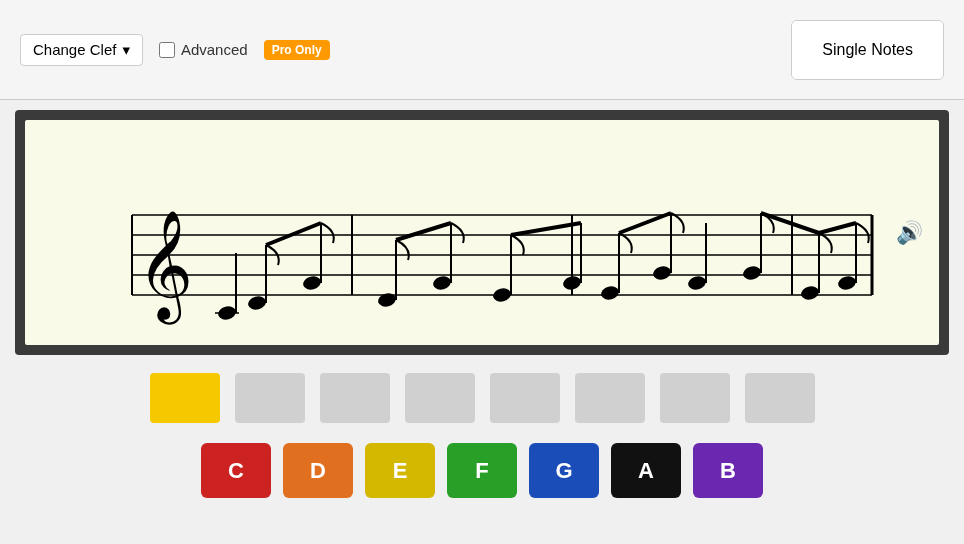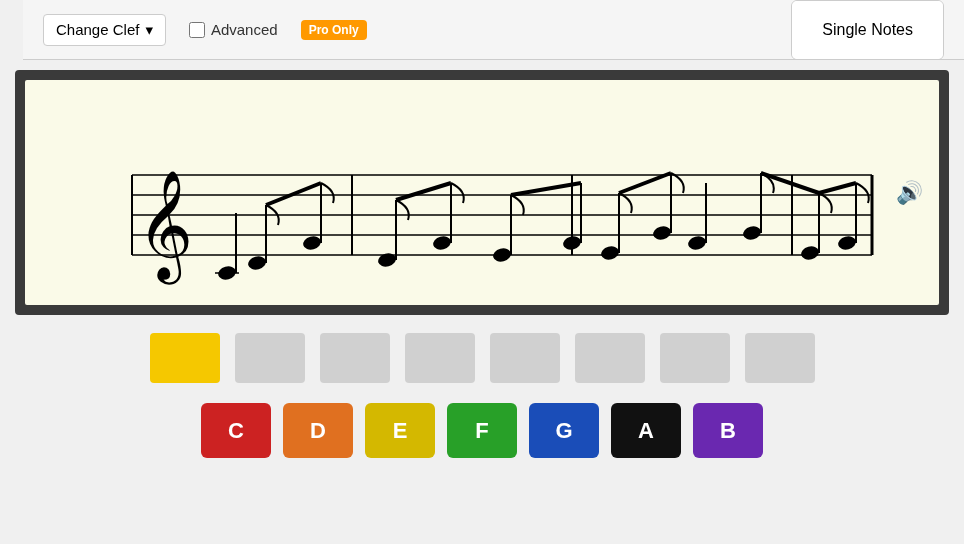--- a/index.html
+++ b/index.html
@@ -11,23 +11,22 @@
       overflow: hidden;
     }
 
     
     .toolbar {
       display: flex;
       align-items: center;
       background: #f5f5f5;
       border-bottom: 1px solid #ccc;
       padding: 12px 20px;
-      gap: 23px;
-      height: 60px;
-      margin-left: 23px;
+      gap: 16px;
+      height: 100px;
     }
 
     .change-clef-btn {
       display: flex;
       align-items: center;
       gap: 6px;
       background: white;
       border: 1px solid #ccc;
       border-radius: 4px;
       padding: 6px 12px;

